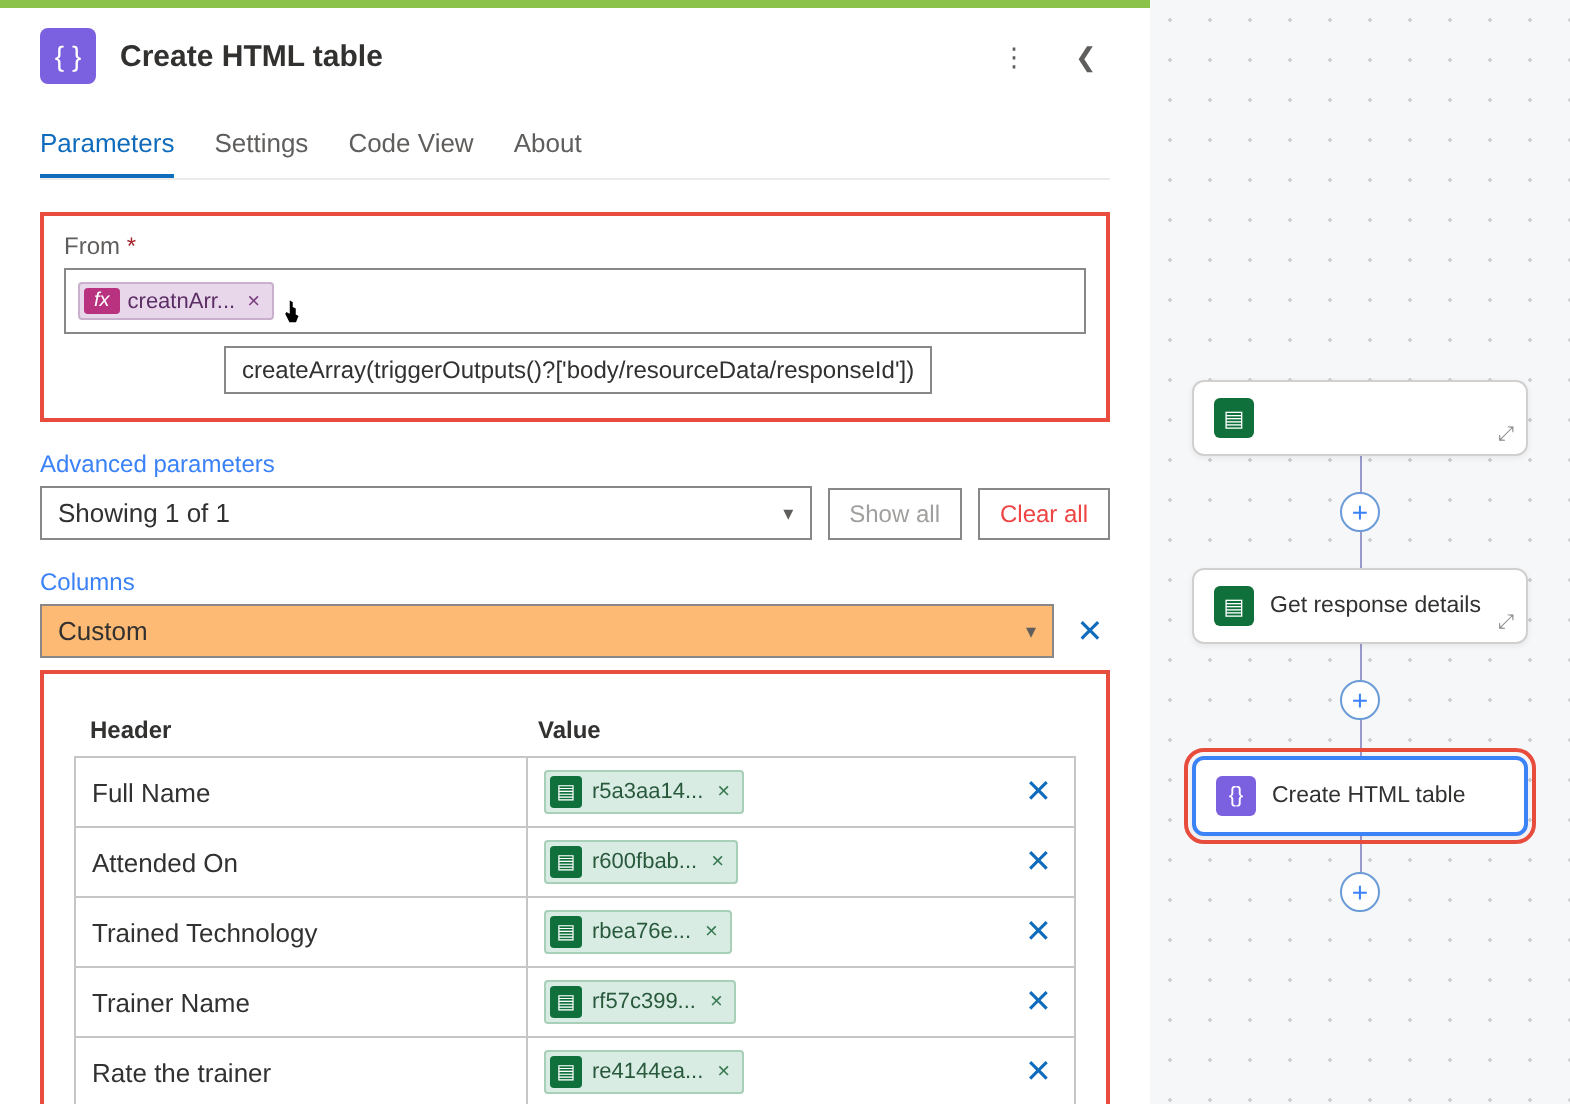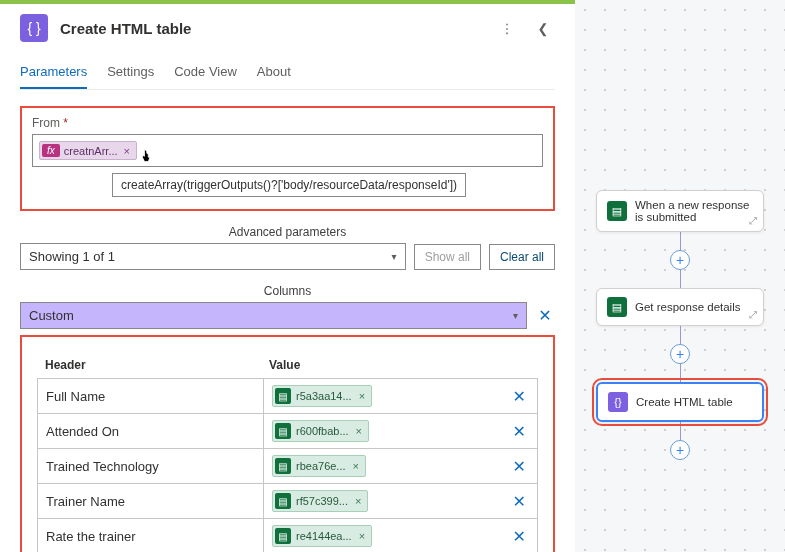--- a/index.html
+++ b/index.html
@@ -25,29 +25,29 @@
 .lbl .req { color: #a4262c; }
 .from-input { border: 1px solid #8a8886; background: #fff; padding: 6px; display: flex; align-items: center; gap: 6px; min-height: 32px; }
 .token { background: #e8d7ea; border: 1px solid #c9b0cc; border-radius: 2px; display: inline-flex; align-items: center; gap: 4px; padding: 2px 4px 2px 2px; font-size: 11px; color: #5c2e66; }
 .token .fx { background: #b83280; color: #fff; font-style: italic; font-size: 10px; padding: 1px 5px; border-radius: 2px; }
 .token .x { color: #7a4080; cursor: pointer; padding: 0 2px; }
 .cursor-img { width: 18px; height: 18px; position: relative; top: 6px; left: -6px; }
 .tooltip-row { margin-top: 6px; padding-left: 80px; }
 .tooltip-box { border: 1px solid #8a8886; background: #fff; padding: 4px 8px; font-size: 12px; display: inline-block; }
 
 
-.adv-lbl { font-size: 12px; color: #404040; margin-bottom: 4px; text-align: center; }
+.adv-lbl { font-size: 12px; color: #3b82f6; margin-bottom: 4px; }
 .adv-row { display: flex; gap: 8px; align-items: flex-end; margin-bottom: 14px; }
 .adv-select { flex: 1; border: 1px solid #8a8886; padding: 5px 8px; display: flex; justify-content: space-between; align-items: center; background: #fff; cursor: pointer; font-size: 13px; }
-.btn-ghost { border: 1px solid #8a8886; background: #fff; padding: 5px 10px; font-size: 12px; cursor: pointer; color: #0c4a6e; }
+.btn-ghost { border: 1px solid #8a8886; background: #fff; padding: 5px 10px; font-size: 12px; cursor: pointer; color: #ef4444; }
 .btn-ghost.disabled { color: #a19f9d; cursor: default; }
 
 
 .cols-select-row { display: flex; align-items: center; gap: 8px; margin-bottom: 6px; }
-.cols-select { flex: 1; border: 1px solid #8a8886; padding: 5px 8px; display: flex; justify-content: space-between; align-items: center; background: #c4b5fd; cursor: pointer; font-size: 13px; }
+.cols-select { flex: 1; border: 1px solid #8a8886; padding: 5px 8px; display: flex; justify-content: space-between; align-items: center; background: #fdba74; cursor: pointer; font-size: 13px; }
 .x-blue { color: #0f6cbd; font-size: 16px; cursor: pointer; width: 20px; text-align: center; }
 
 
 .table-frame { border: 2px solid #e74c3c; padding: 15px; }
 .tbl-head { display: flex; padding: 6px 8px; font-weight: 600; font-size: 12px; }
 .tbl-head .col-h { width: 224px; }
 .tbl-head .col-v { flex: 1; }
 table { width: 100%; border-collapse: collapse; }
 td { border: 1px solid #c8c6c4; padding: 6px 8px; font-size: 13px; vertical-align: middle; }
 td.hcell { width: 226px; }
@@ -181,21 +181,20 @@
           </tr>
         </tbody>
     </table>
   </div>
 </div>
 
 <div class="right">
   <div class="flow">
     <div class="card">
       <div class="ci green">▤</div>
-      <span>When a new response is submitted</span>
       <span class="expand">⤢</span>
     </div>
     <div class="connector"></div>
     <div class="plus">+</div>
     <div class="connector"></div>
     <div class="card">
       <div class="ci green">▤</div>
       <span>Get response details</span>
       <span class="expand">⤢</span>
     </div>

